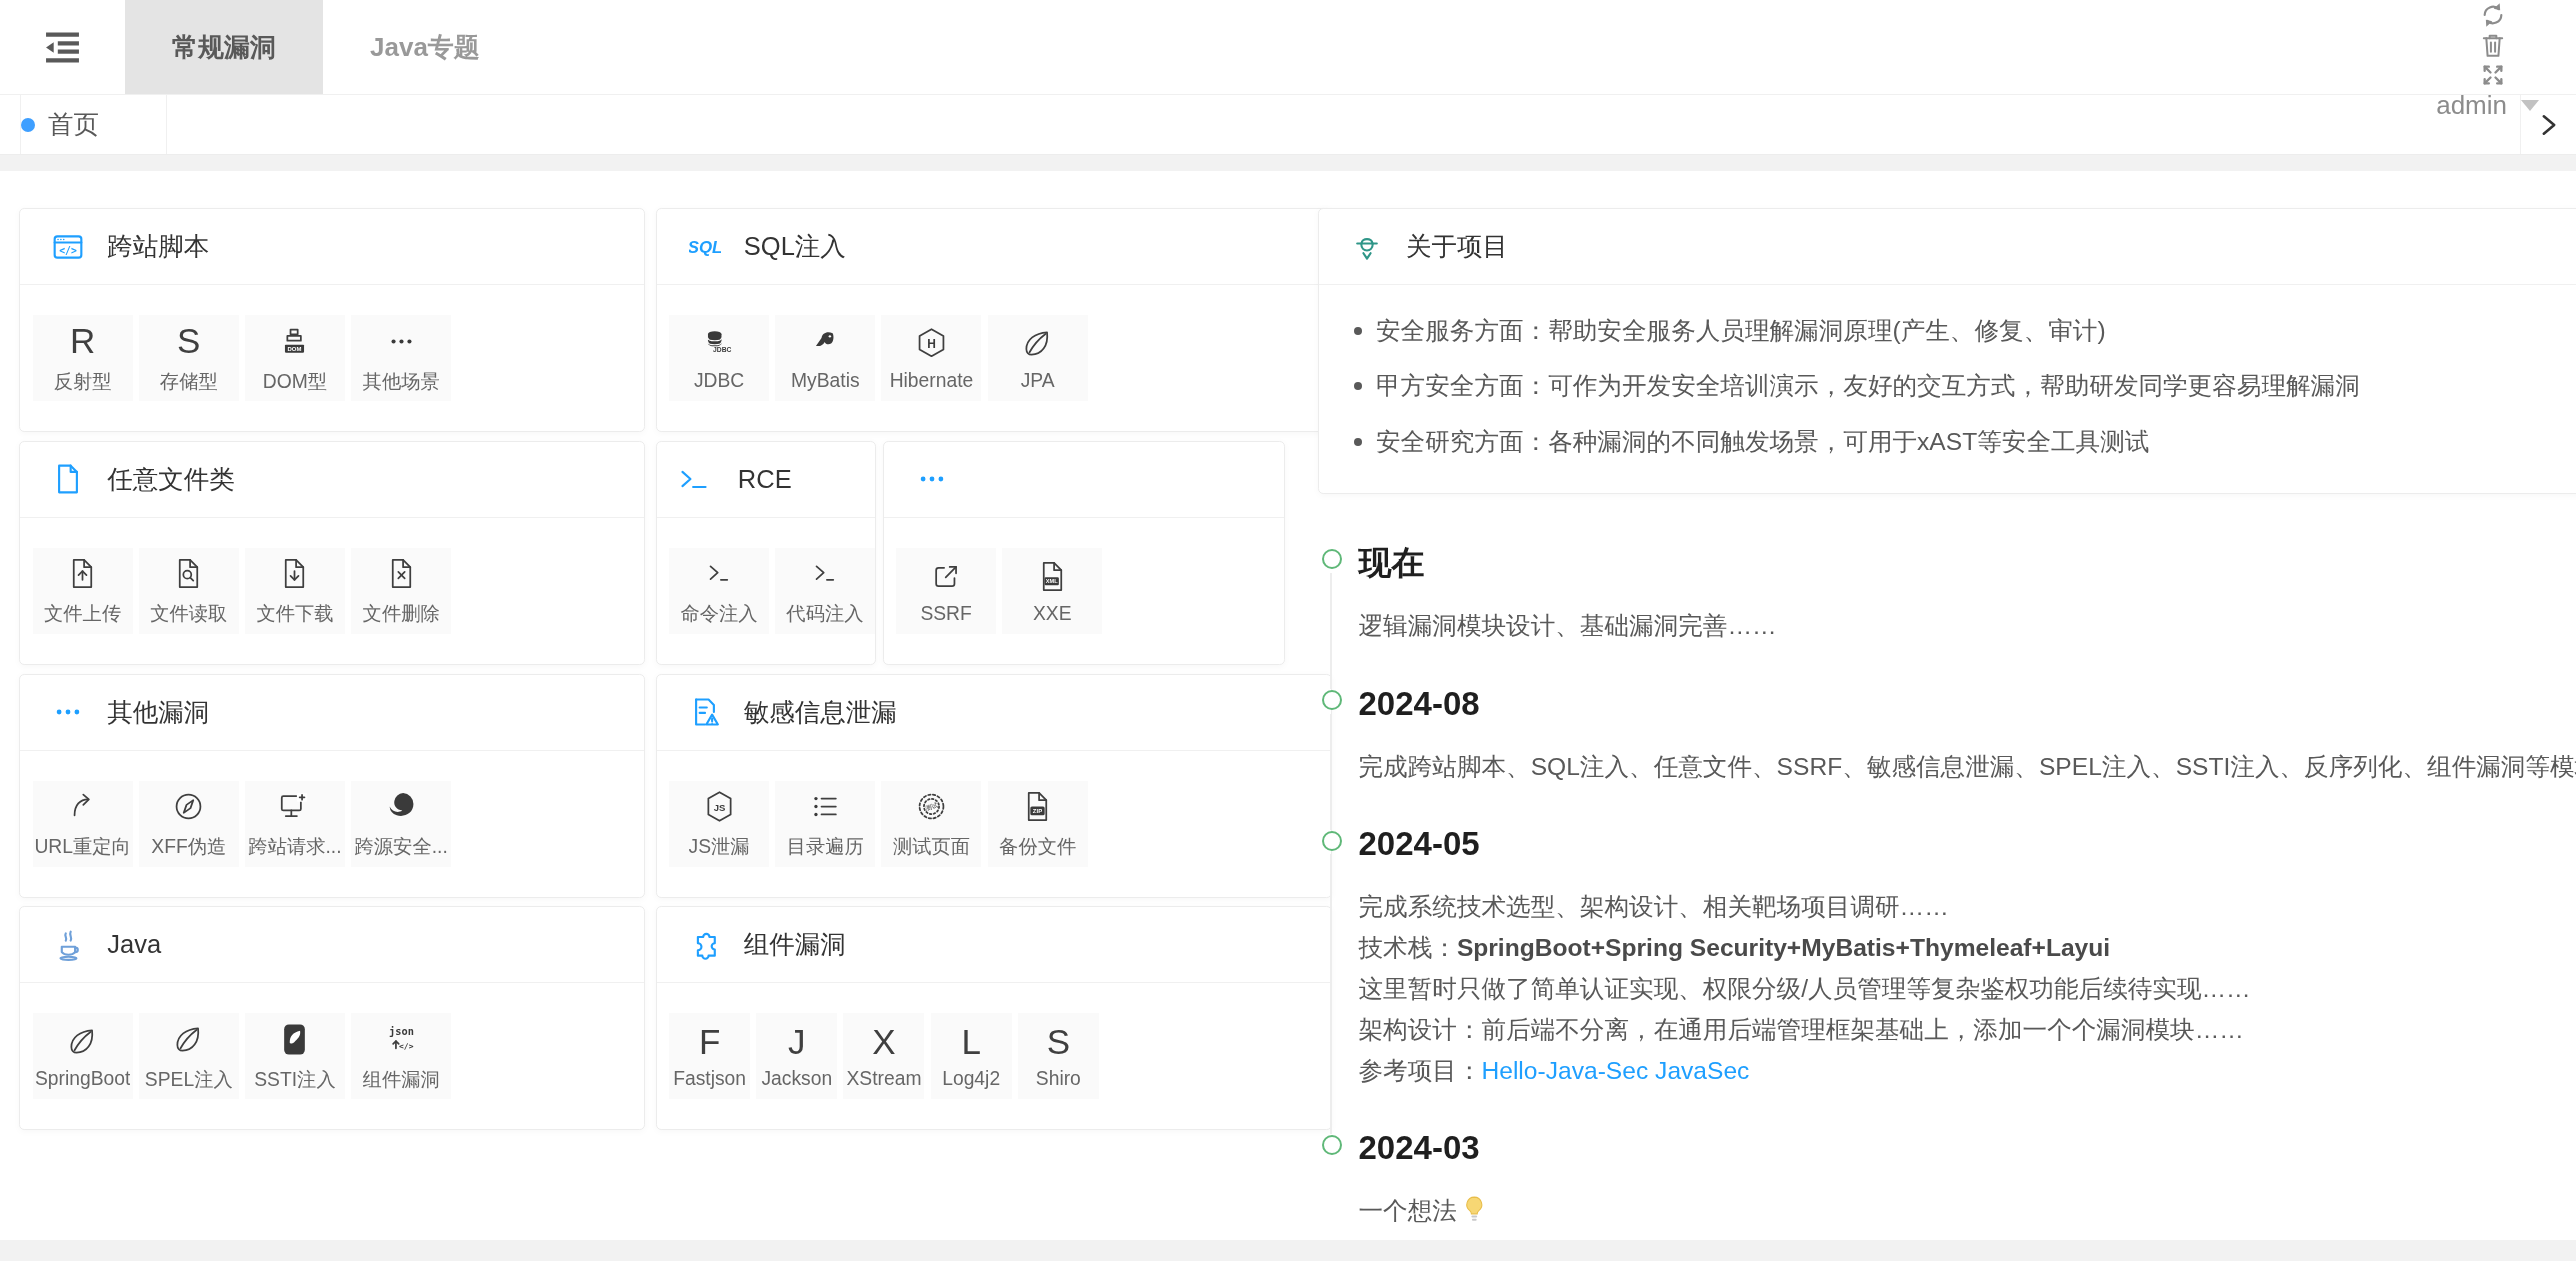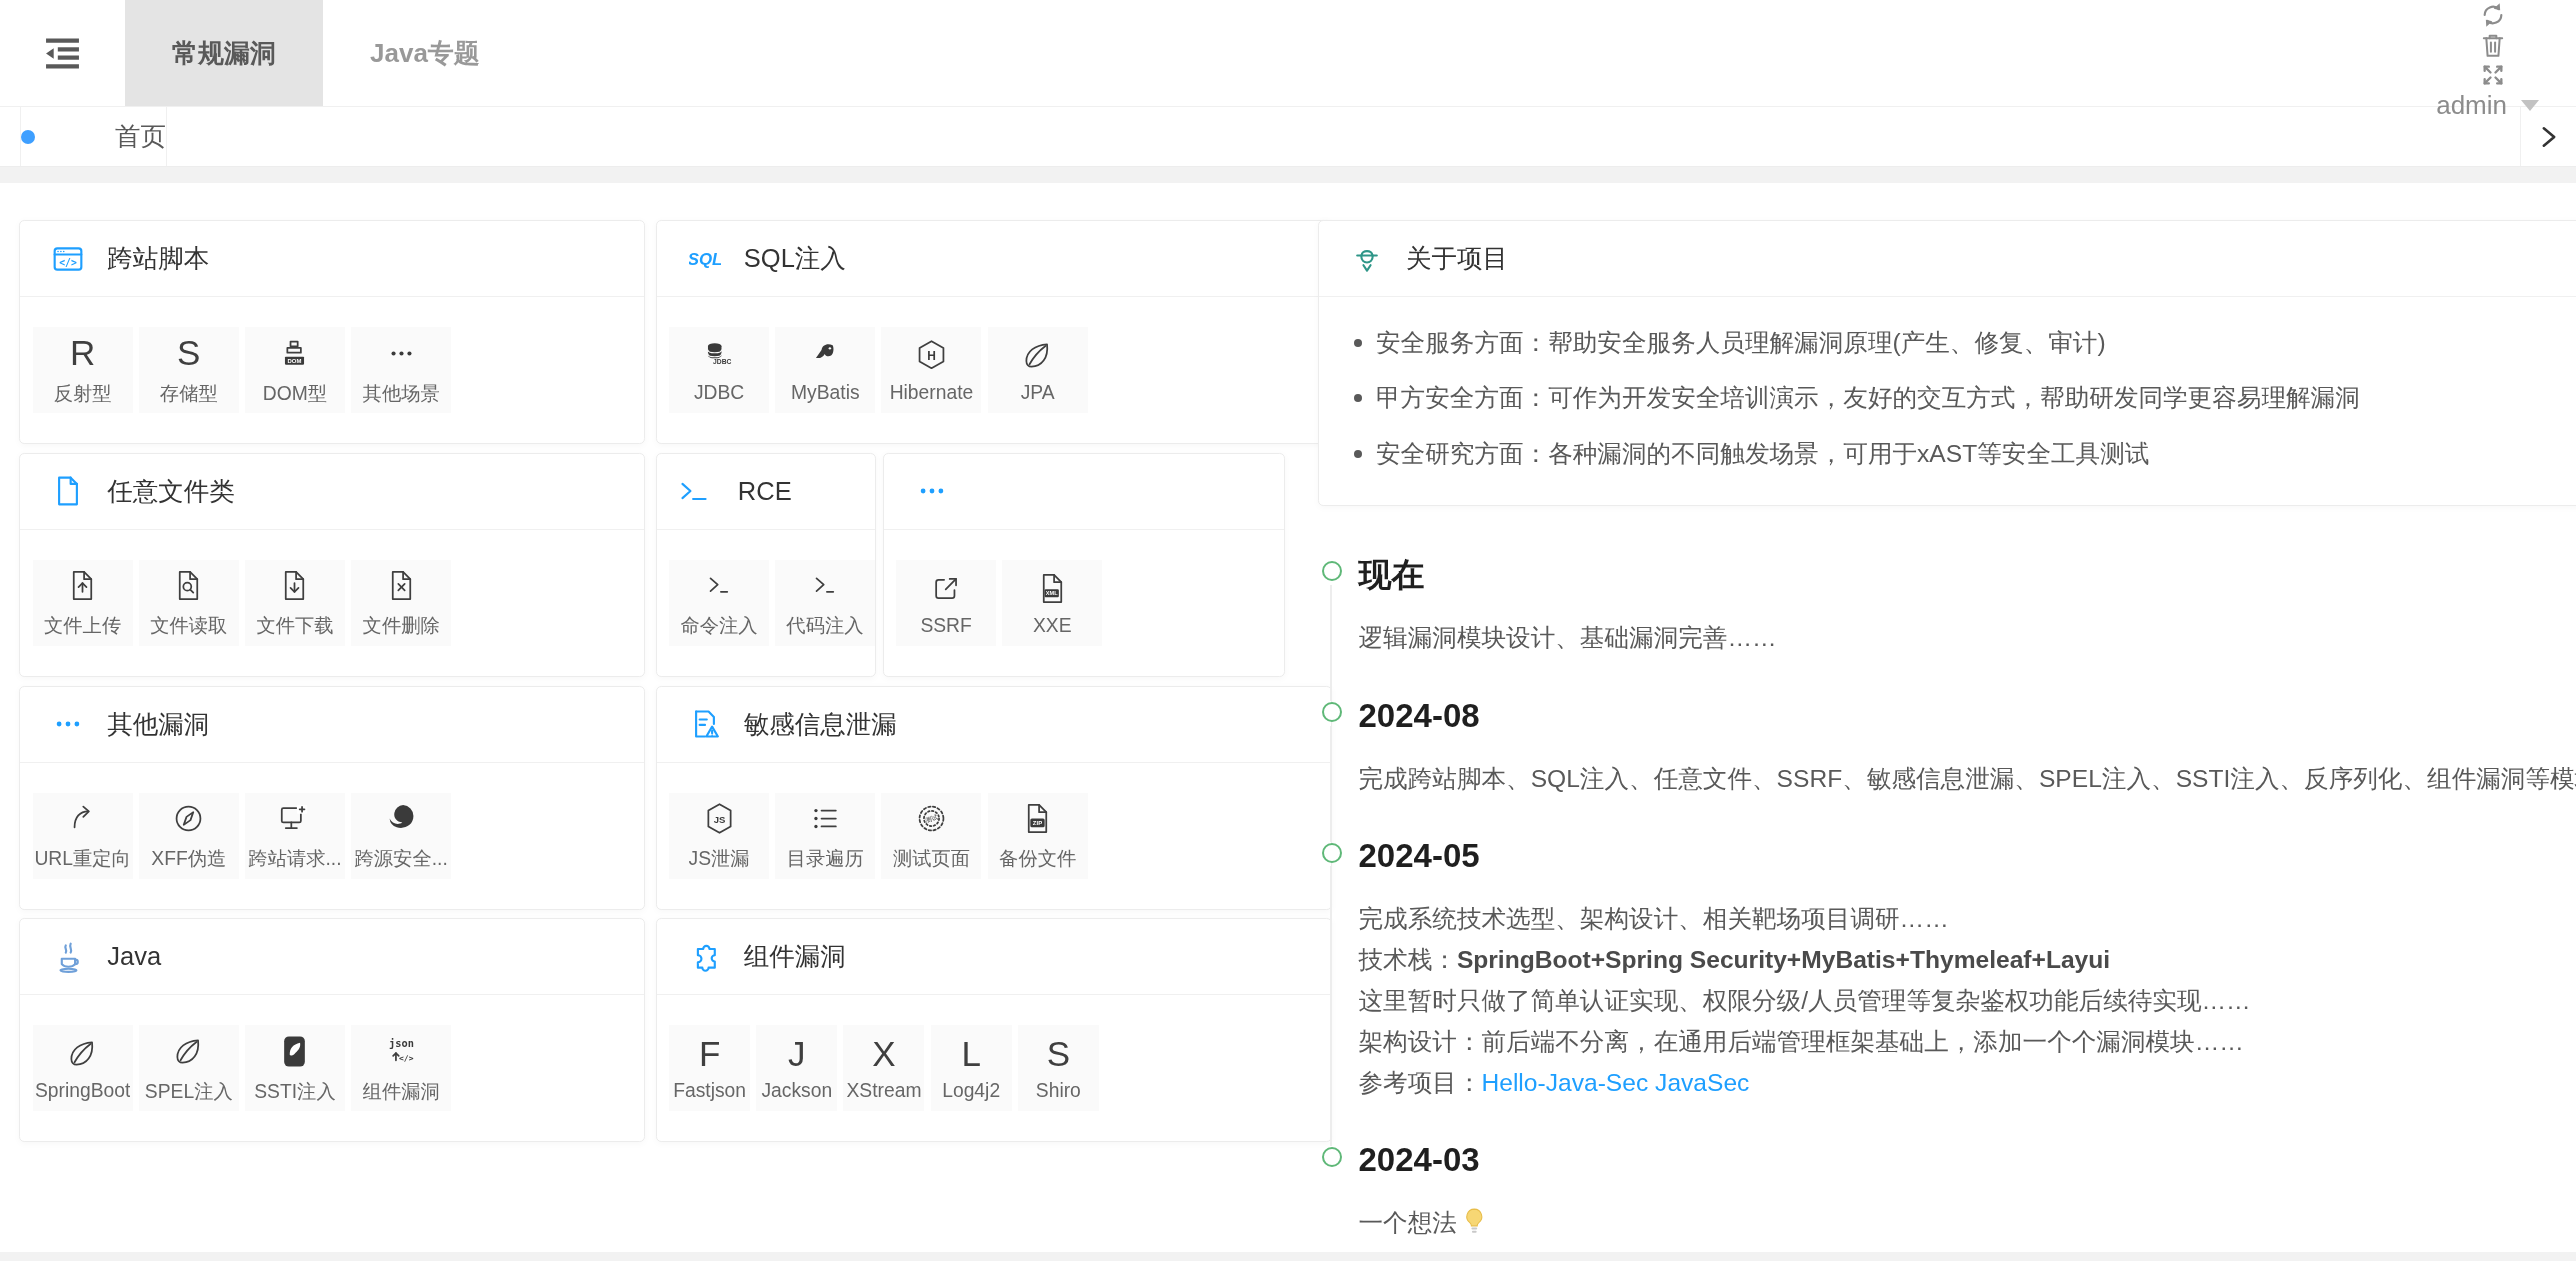--- a/index.html
+++ b/index.html
@@ -4,32 +4,32 @@
 <style>
   * { margin:0; padding:0; box-sizing:border-box; }
   html,body { width:2576px; height:1262px; overflow:hidden; }
   body {
     background:#f2f2f2;
     font-family:"Liberation Sans","DejaVu Sans",sans-serif;
     color:#333;
     position:relative;
   }
   
-  .topbar { height:107px; background:#fff; display:flex; align-items:stretch; border-bottom:0.9px solid #f0f0f0; }
+  .topbar { height:95px; background:#fff; display:flex; align-items:stretch; border-bottom:0.9px solid #f0f0f0; }
   .collapse-btn { width:125px; display:flex; align-items:center; justify-content:center; cursor:pointer; }
   .top-tab { padding:0 47px; display:flex; align-items:center; font-size:26px; font-weight:bold; color:#999; cursor:pointer; }
   .top-tab.active { background:#e4e4e4; color:#595959; }
   .topbar-right { margin-left:auto; display:flex; align-items:center;flex-direction:column; }
   .action-btn { padding:0 40px; height:100%; display:flex; align-items:center; cursor:pointer; }
   .admin-box { display:flex; align-items:center; gap:14px; padding:0 37px 0 26px; cursor:pointer; }
   .admin-name { font-size:26px; color:#8c8c8c; }
   .caret-down { width:0; height:0; border-left:9.7px solid transparent; border-right:9.7px solid transparent; border-top:11.4px solid #c2c2c2; }
   
   .tabbar { height:60px; background:#fff; display:flex; align-items:stretch; border-bottom:0.9px solid #ededed; }
-  .tabbar-tab { margin-left:20px; width:147px; border-left:0.9px solid #f0f0f0; border-right:0.9px solid #f0f0f0; display:flex; align-items:center; justify-content:space-between; gap:31px; font-size:25.5px; color:#595959; cursor:pointer; }
+  .tabbar-tab { margin-left:20px; width:147px; border-left:0.9px solid #f0f0f0; border-right:0.9px solid #f0f0f0; display:flex; align-items:center; justify-content:flex-start; gap:13px; font-size:25.5px; color:#595959; cursor:pointer; }
   .tab-dot { width:14px; height:14px; border-radius:50%; background:#3e9fff; }
   .tab-scroll { margin-left:auto; width:56px; border-left:0.9px solid #f0f0f0; display:flex; align-items:center; justify-content:center; cursor:pointer; }
   
   .main { position:relative; margin-top:16px; height:1069px; background:#fff; }
   .left-cols { position:absolute; left:19.3px; top:37px; display:flex; gap:10.5px; }
   .col { display:flex; flex-direction:column; gap:8.8px; }
   .col-a { width:626px; } .col-b { width:676px; }
   .half-row { display:flex; gap:7px; }
   .card { background:#fff; border:0.9px solid #ececec; border-radius:5.3px; box-shadow:0 1.8px 7px rgba(0,0,0,0.03); height:224px; }
   .card-header { height:76px; display:flex; align-items:center; gap:23px; padding:0 32px; border-bottom:0.9px solid #f0f0f0; }

